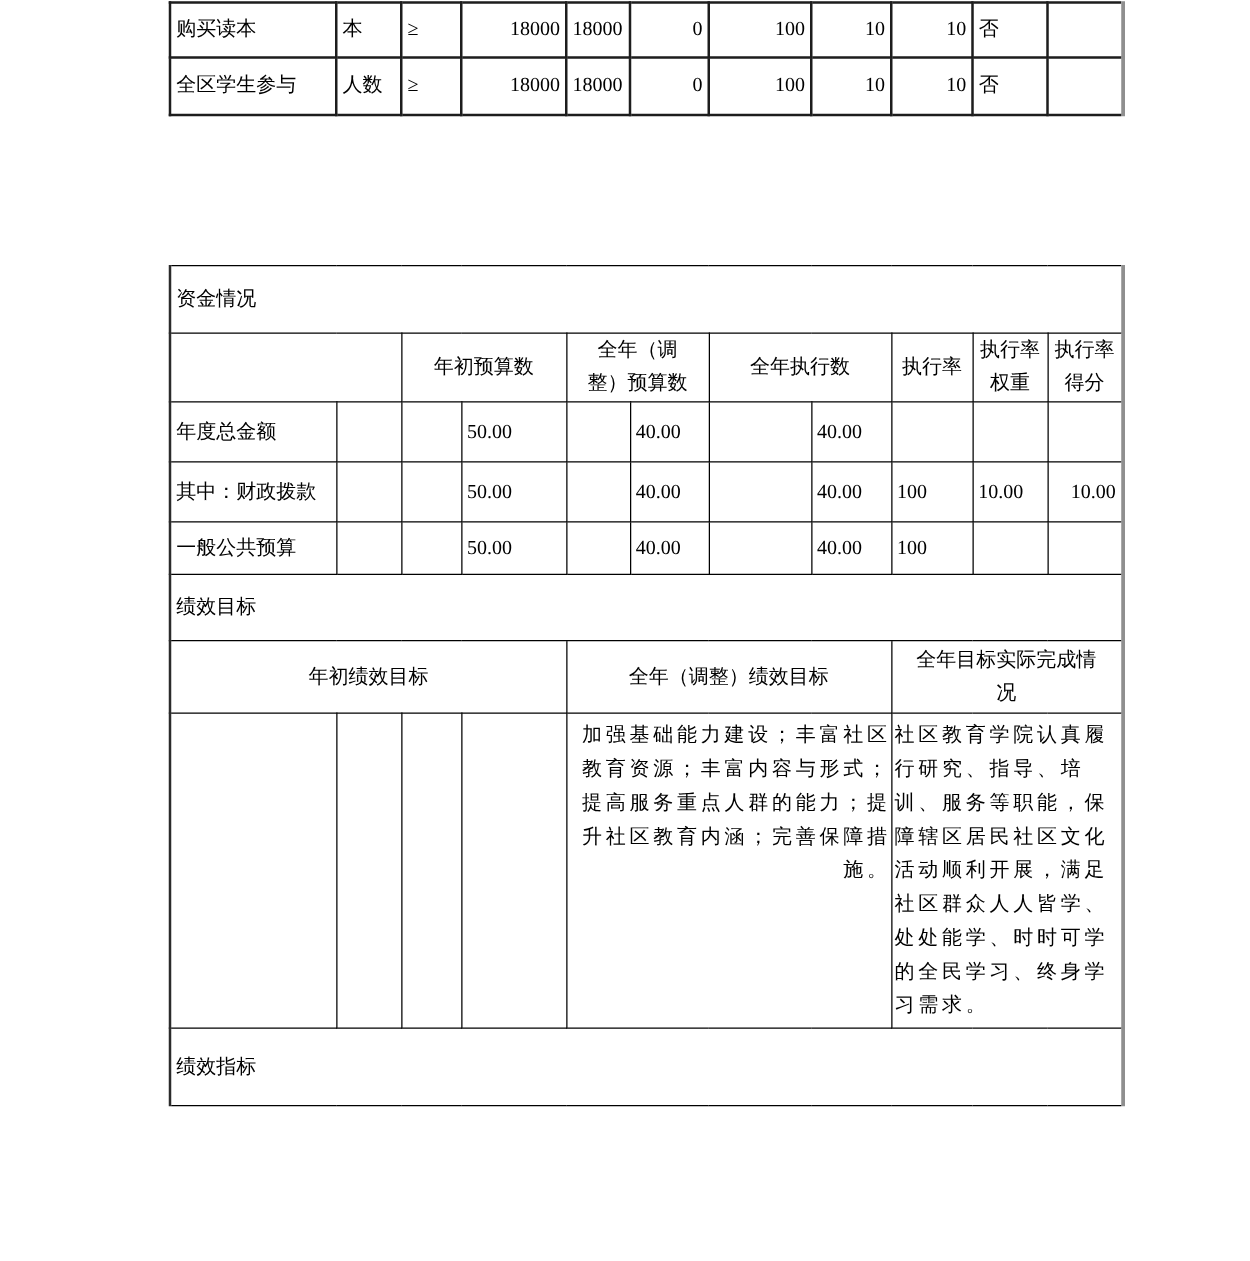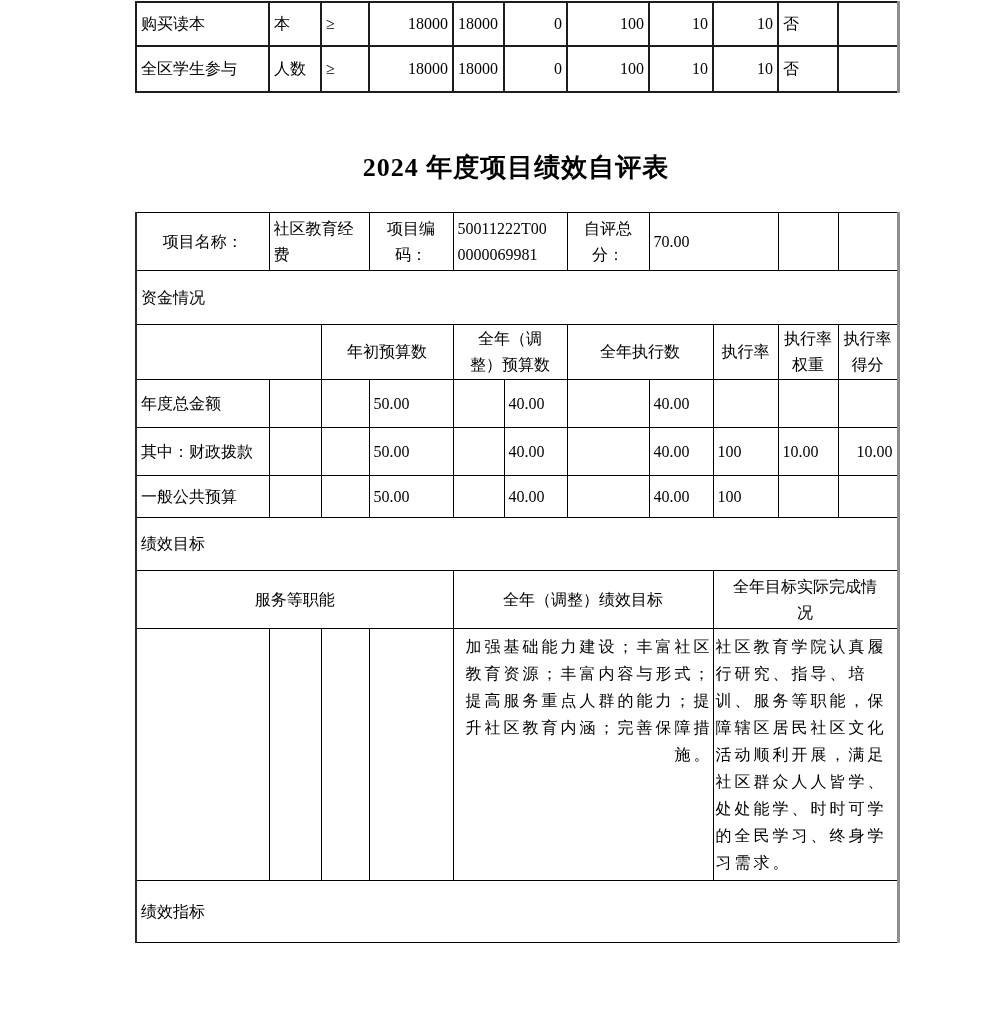--- a/index.html
+++ b/index.html
@@ -65,52 +65,37 @@
       <td class="r">0</td>
       <td class="r">100</td>
       <td class="r">10</td>
       <td class="r">10</td>
       <td class="l">否</td>
       <td></td>
     </tr>
   </tbody>
     </table>
 
-  <div class="title">2024 年度项目绩效自评表</div>
 
   <table class="t-main">
     <colgroup>
       <col style="width:133px">
         <col style="width:52px">
         <col style="width:48px">
       <col style="width:84px">
         <col style="width:51px">
         <col style="width:63px">
       <col style="width:82px">
         <col style="width:64px">
         <col style="width:65px">
       <col style="width:60px">
         <col style="width:60px">
     </colgroup>
 
     <tbody>
-        <tr style="height:58px">
-      <td class="c">项目名称：</td>
-      <td class="l" colspan="2">社区教育经
-费</td>
-      <td class="c">项目编
-码：</td>
-      <td class="l" colspan="2">50011222T00
-0000069981</td>
-      <td class="c">自评总
-分：</td>
-      <td class="l" colspan="2">70.00</td>
-      <td></td>
-      <td></td>
-    </tr>
 
 
     <tr style="height:54px">
       <td class="sec" colspan="11">资金情况</td>
     </tr>
 
     <tr style="height:54px">
       <td colspan="2"></td>
       <td class="c" colspan="2">年初预算数</td>
       <td class="c" colspan="2">全年（调
@@ -163,21 +148,21 @@
       <td class="l">100</td>
       <td class="l"></td>
       <td class="r"></td>
     </tr>
 
     <tr style="height:53px">
       <td class="sec" colspan="11">绩效目标</td>
     </tr>
 
     <tr style="height:58px">
-      <td class="c" colspan="4">服务等职能</td>
+      <td class="c" colspan="4">年初绩效目标</td>
       <td class="c" colspan="4">全年（调整）绩效目标</td>
       <td class="c" colspan="3">全年目标实际完成情
 况</td>
     </tr>
 
     <tr style="height:244px">
       <td></td>
       <td></td>
       <td></td>
       <td></td>

